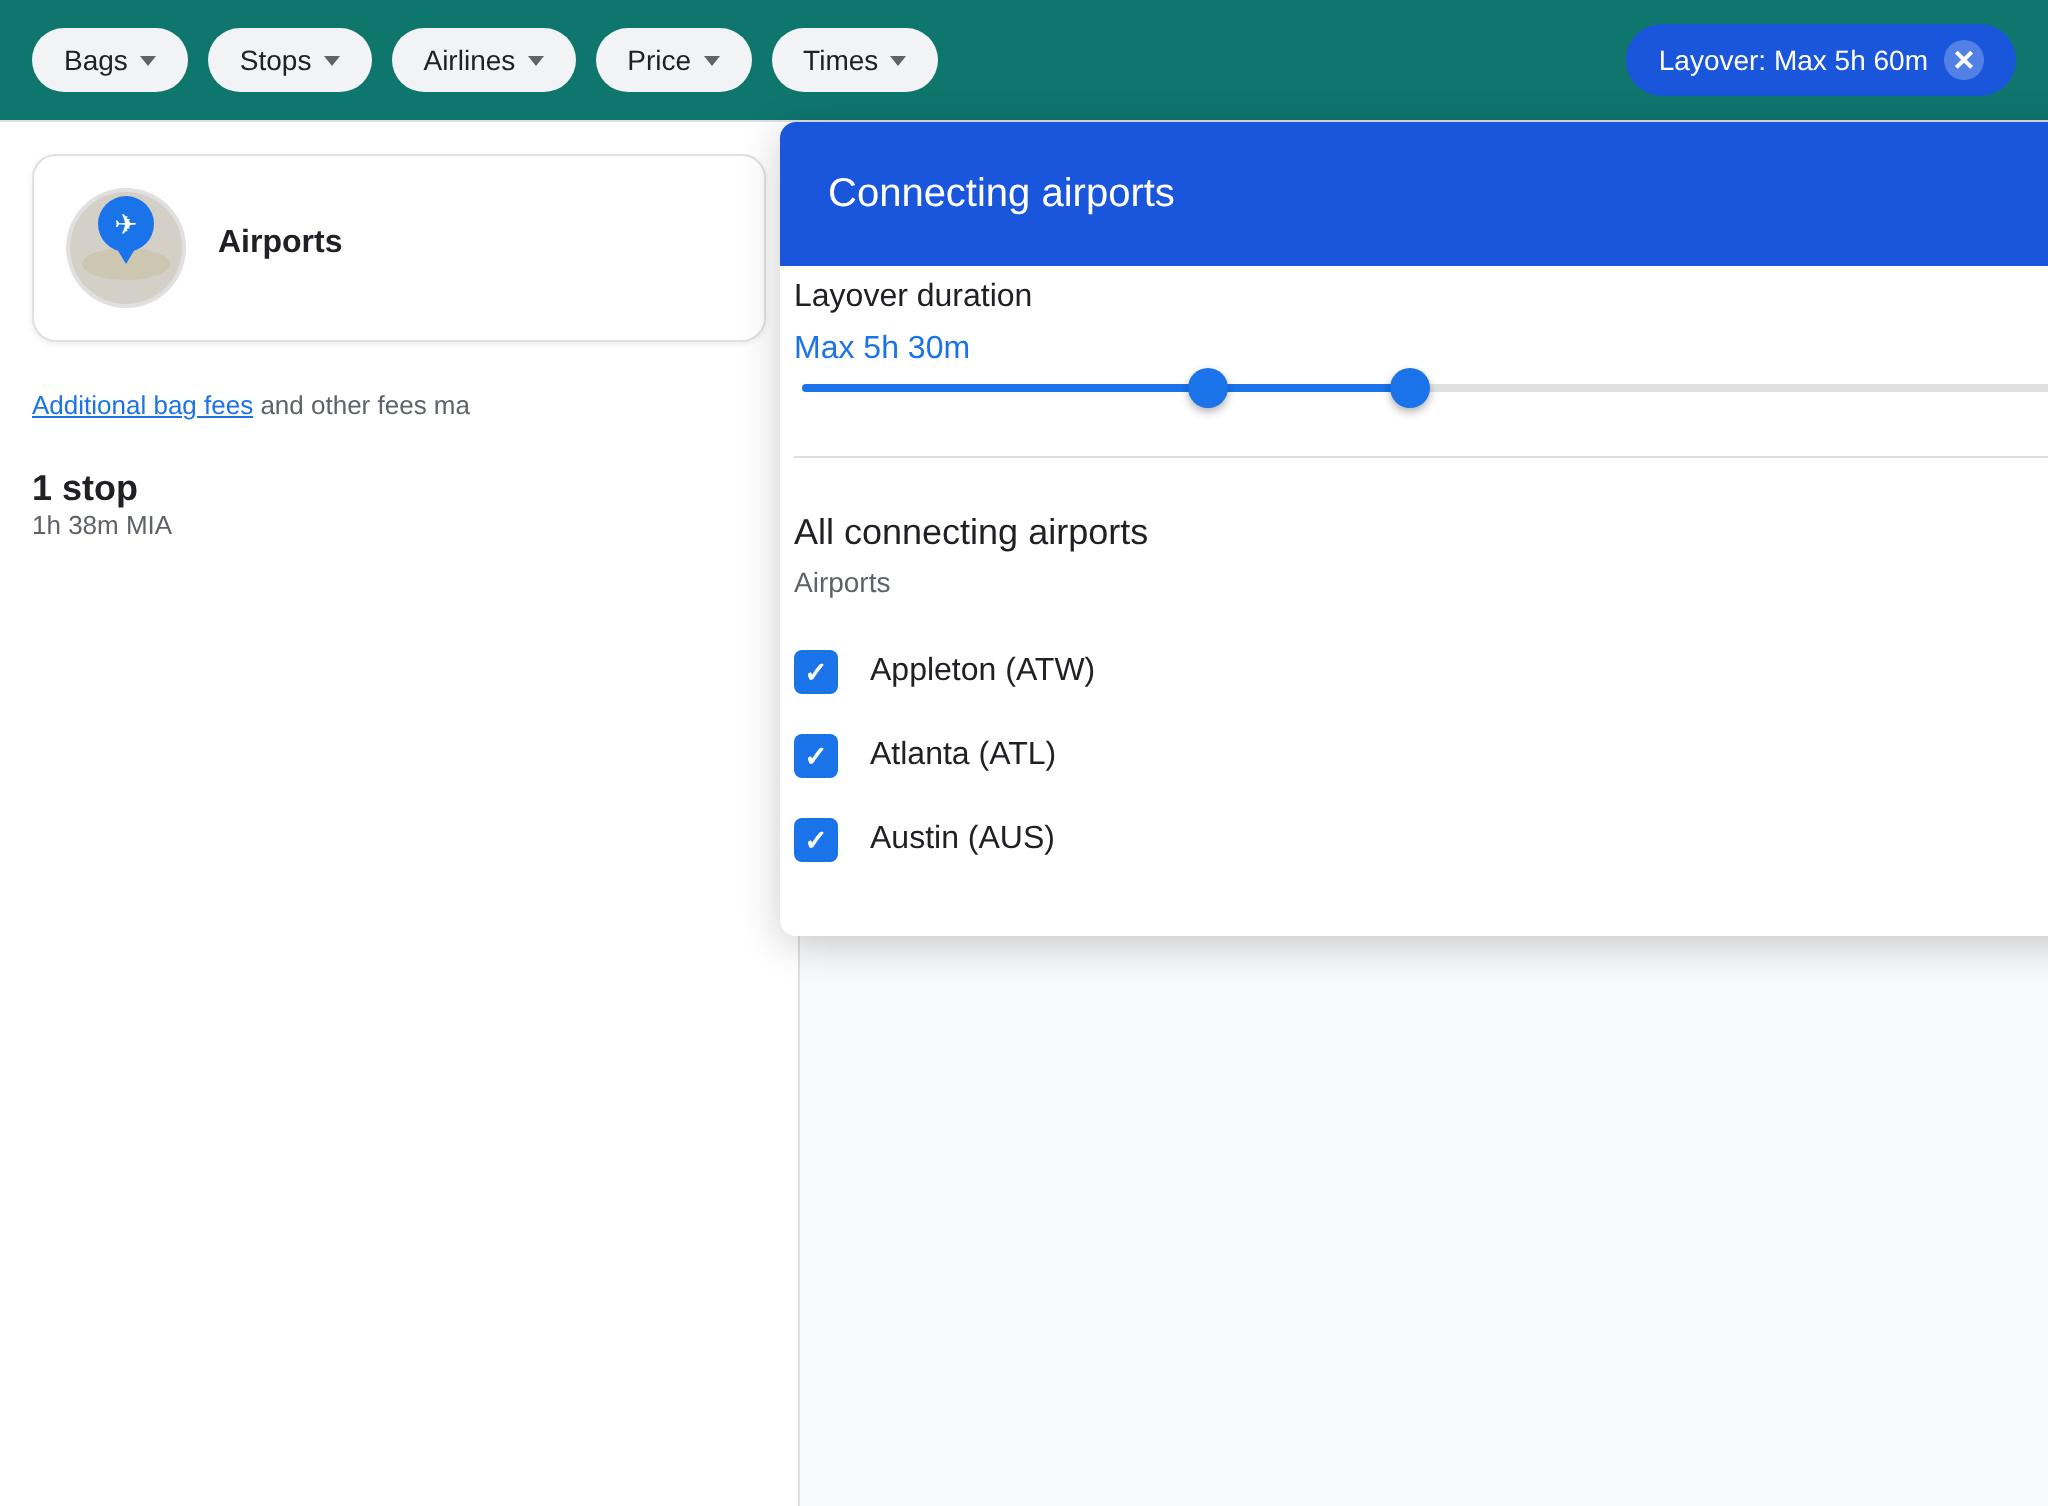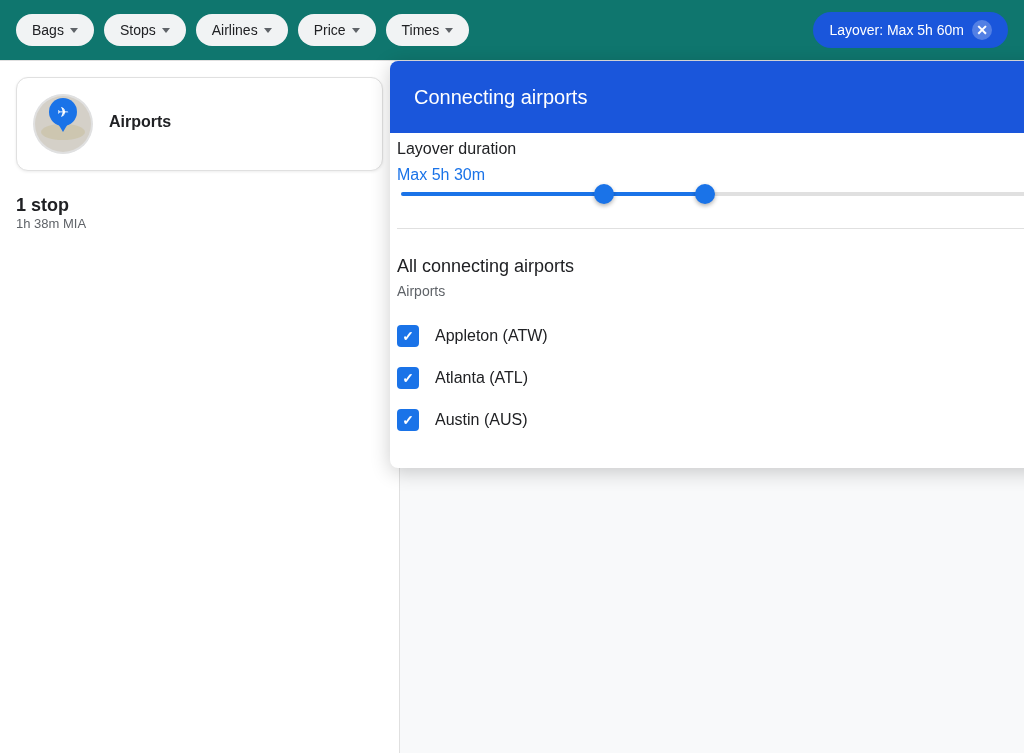--- a/index.html
+++ b/index.html
@@ -427,20 +427,23 @@
               <polygon points="8,24 14,34 20,24" fill="#1a73e8"></polygon>
             </svg>
           </div>
         </div>
       </div>
       <div class="airport-info">
         <h3>Airports</h3>
       </div>
     </div>
 
+    <div class="fees-text">
+      <a>Additional bag fees</a><span> and other fees ma</span>
+    </div>
 
     <div class="stop-entry">
     </div>
 
     <div class="stop-entry">
       <div class="stop-count">1 stop</div>
       <div class="stop-duration">1h 38m MIA</div>
     </div>
 
   </div>

